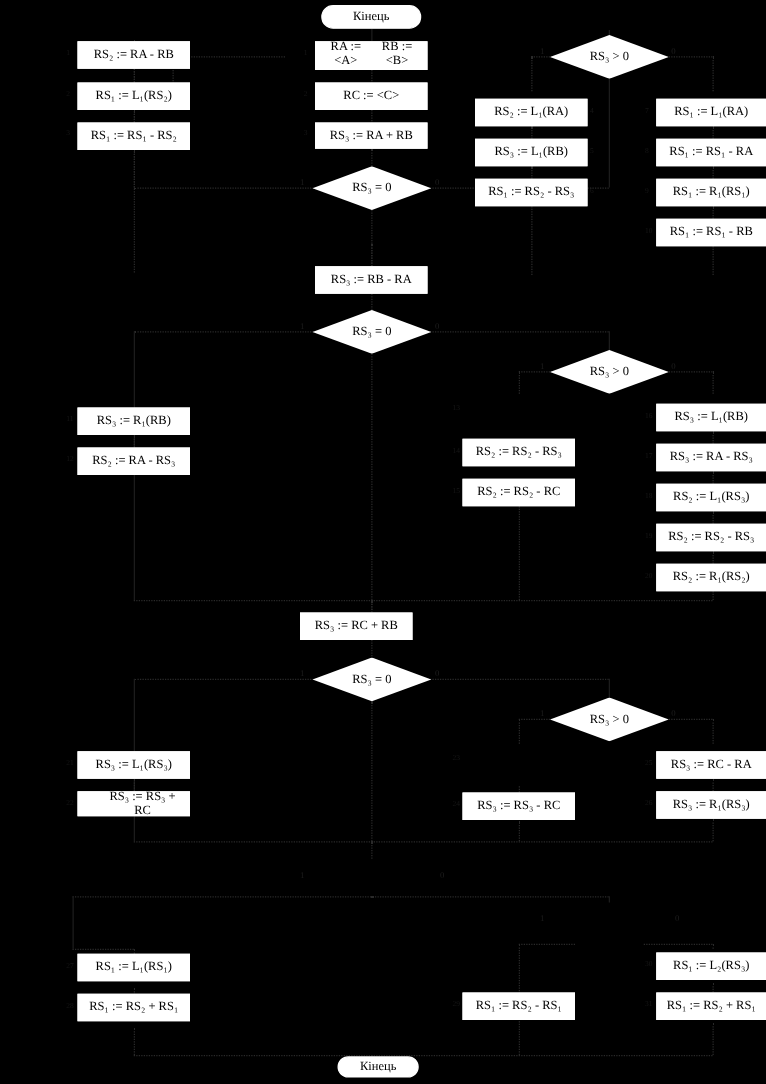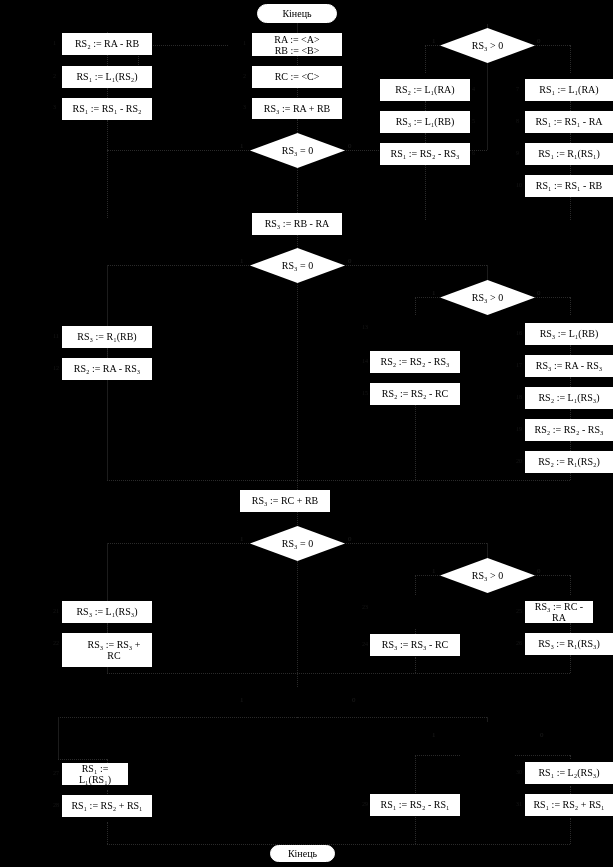--- a/index.html
+++ b/index.html
@@ -127,21 +127,21 @@
   <div class="ln dot v" style="left:570px;top:786px;height:10px;"></div>
   <div class="ln dot v" style="left:570px;top:818px;height:26px;"></div>
   <div class="ln dot v" style="left:415px;top:815px;height:29px;"></div>
   <div class="ln dot h" style="left:107px;top:844px;width:463px;"></div>
   <div class="ln dot v" style="left:297px;top:844px;height:7px;"></div>
 
   <div class="node term" style="left:257px;top:4px;width:80px;height:19px;">
     <span>Кінець</span>
   </div>
 
-  <div class="node proc two" style="left:252px;top:33px;width:90px;height:23px;flex-direction:column;">
+  <div class="node proc two" style="left:252px;top:33px;width:90px;height:23px;flex-direction:row;align-items:flex-end;">
     <span>RA := &lt;A&gt;</span>
     <span>RB := &lt;B&gt;</span>
   </div>
   <div class="tag" style="left:243px;top:40px;">1</div>
 
   <div class="node proc" style="left:252px;top:66px;width:90px;height:22px;">
     <span>RC := &lt;C&gt;</span>
   </div>
   <div class="tag" style="left:243px;top:73px;">2</div>
 
@@ -299,58 +299,58 @@
     <div class="dlabel">RS₃ = 0</div>
   </div>
   <div class="bl" style="left:240px;top:535px;">1</div>
   <div class="bl" style="left:348px;top:535px;">0</div>
 
   <div class="node proc" style="left:62px;top:601px;width:90px;height:22px;">
     <span>RS₃ := L₁(RS₃)</span>
   </div>
   <div class="tag" style="left:53px;top:608px;">21</div>
 
-  <div class="node proc" style="left:62px;top:633px;width:90px;height:34px;padding-left:17px;">
+  <div class="node proc" style="left:62px;top:633px;width:90px;height:20px;padding-left:17px;">
     <span>RS₃ := RS₃ + RC</span>
   </div>
   <div class="tag" style="left:53px;top:640px;">22</div>
 
   <div class="node dec" style="left:440px;top:558px;width:95px;height:35px;">
     <svg class="dshape" viewBox="0 0 95 35" preserveAspectRatio="none">
       <polygon points="47.5,0 95,17.5 47.5,35 0,17.5" fill="#ffffff"></polygon>
     </svg>
     <div class="dlabel">RS₃ &gt; 0</div>
   </div>
   <div class="bl" style="left:432px;top:567px;">1</div>
   <div class="bl" style="left:537px;top:567px;">0</div>
 
   <div class="tag" style="left:362px;top:604px;">23</div>
 
   <div class="node proc" style="left:370px;top:634px;width:90px;height:22px;">
     <span>RS₃ := RS₃ - RC</span>
   </div>
   <div class="tag" style="left:362px;top:641px;">24</div>
 
-  <div class="node proc" style="left:525px;top:601px;width:68px;height:22px;">
+  <div class="node proc" style="left:525px;top:601px;width:88px;height:22px;">
     <span>RS₃ := RC - RA</span>
   </div>
   <div class="tag" style="left:516px;top:608px;">25</div>
 
   <div class="node proc" style="left:525px;top:633px;width:88px;height:22px;">
     <span>RS₃ := R₁(RS₃)</span>
   </div>
   <div class="tag" style="left:516px;top:640px;">26</div>
 
   <div class="bl" style="left:240px;top:696px;">1</div>
   <div class="bl" style="left:352px;top:696px;">0</div>
 
   <div class="bl" style="left:432px;top:731px;">1</div>
   <div class="bl" style="left:540px;top:731px;">0</div>
 
-  <div class="node proc" style="left:62px;top:763px;width:66px;height:22px;">
+  <div class="node proc" style="left:62px;top:763px;width:90px;height:22px;">
     <span>RS₁ := L₁(RS₁)</span>
   </div>
   <div class="tag" style="left:53px;top:770px;">27</div>
 
   <div class="node proc" style="left:62px;top:795px;width:90px;height:22px;">
     <span>RS₁ := RS₂ + RS₁</span>
   </div>
   <div class="tag" style="left:53px;top:802px;">28</div>
 
   <div class="node proc" style="left:370px;top:794px;width:90px;height:22px;">

